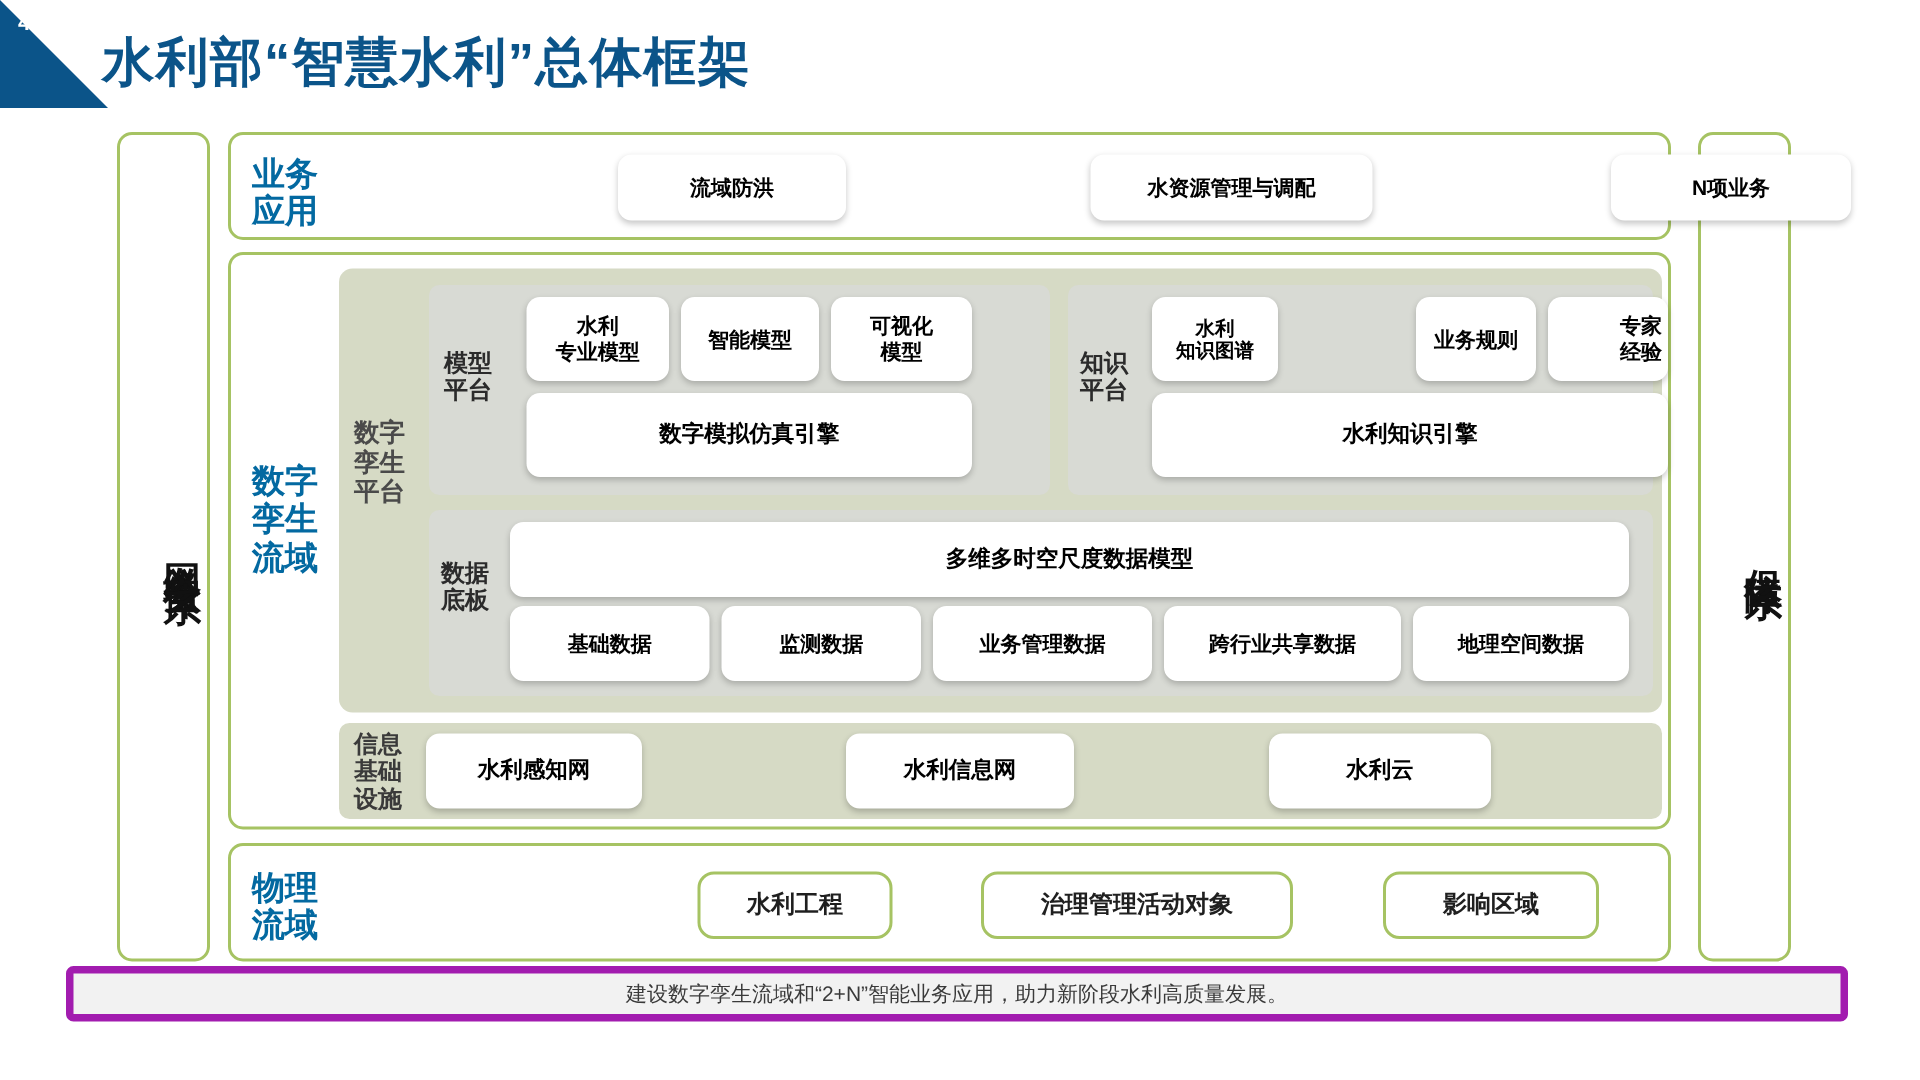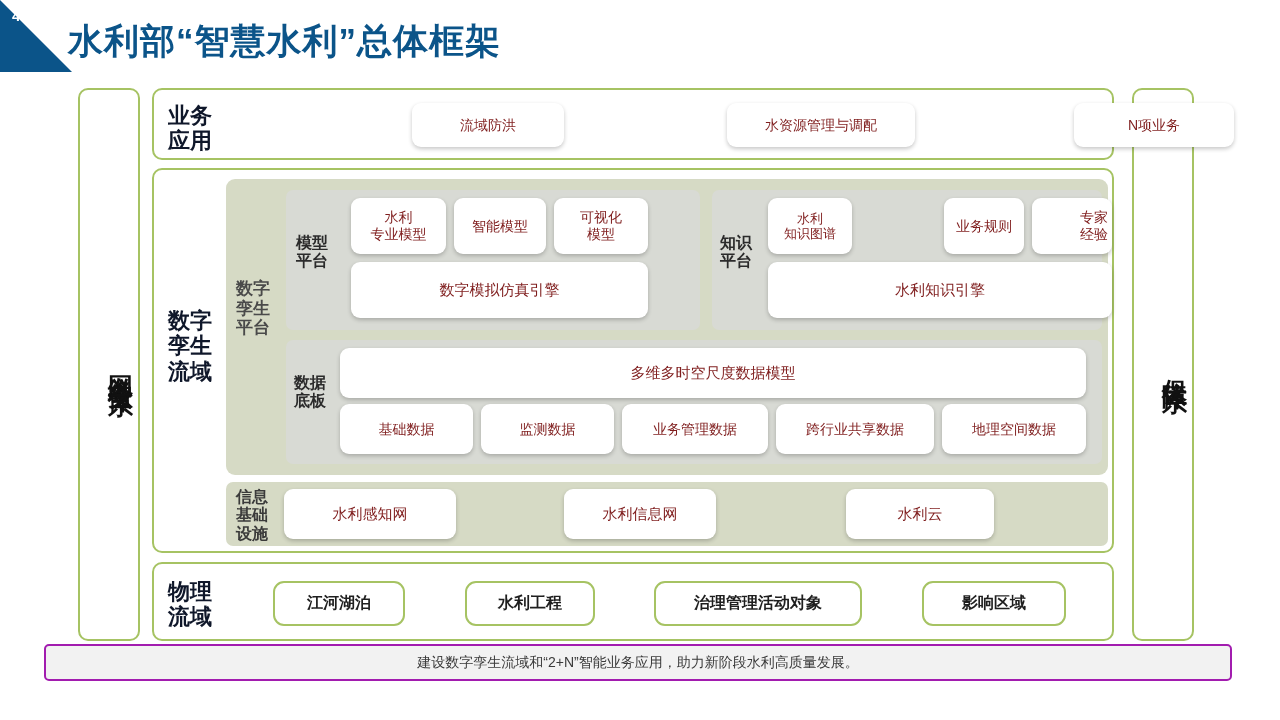--- a/index.html
+++ b/index.html
@@ -39,32 +39,32 @@
     position:absolute;
   }
   .vtext{
     writing-mode:vertical-rl;
     text-orientation:upright;
     font-weight:bold;
     color:#111111;
     letter-spacing:3px;
   }
   .rowlabel{
-    font-weight:bold;color:#0f172a;
+    font-weight:bold;color:#0369a1;
     line-height:1.15;
     text-align:left;
     white-space:pre-line;
   }
   .chip{
     background:#ffffff;
     border-radius:9px;
     box-shadow:0 2px 4px rgba(0,0,0,0.22);
     display:flex;align-items:center;justify-content:center;
     text-align:center;
-    font-weight:normal;color:#7f1d1d;
+    font-weight:bold;color:#000000;
     line-height:1.18;
     white-space:pre-line;
     box-sizing:border-box;
   }
   .chip-outline{
     background:#ffffff;
     border:2px solid #a6c363;
     border-radius:11px;
     display:flex;align-items:center;justify-content:center;
     text-align:center;
@@ -143,39 +143,39 @@
 
   
   #infra-panel{
     position:absolute;left:72px;top:312px;width:882px;height:64px;
     background:#d6dac5;border-radius:7px;box-sizing:border-box;
   }
   #infra-panel > .rowlabel{
     position:absolute;left:10px;top:6px;font-size:16px;color:#3a3a3a;text-align:right;
   }
   #infra-panel .chip{position:absolute;top:7px;height:50px;font-size:15px;}
-  #inf-chip-0{left:58px;width:172px;}
+  #inf-chip-0{left:58px;width:144px;}
   #inf-chip-1{left:338px;width:152px;text-align:right;}
   #inf-chip-2{left:620px;width:148px;}
 
   
   #physical-band{left:152px;top:562px;width:962px;height:79px;}
   #physical-band .rowlabel{
     position:absolute;left:14px;top:15px;font-size:22px;
   }
   #physical-band .chip-outline{position:absolute;top:17px;height:45px;font-size:16px;}
   #phy-chip-0{left:119px;width:132px;}
   #phy-chip-1{left:311px;width:130px;}
   #phy-chip-2{left:500px;width:208px;}
   #phy-chip-3{left:768px;width:144px;}
 
   
   #caption-bar{
     position:absolute;left:44px;top:644px;width:1188px;height:37px;
-    background:#f2f2f2;border:2px solid #a21caf;border-radius:5px;
+    background:#f2f2f2;border:5px solid #a21caf;border-radius:5px;
     display:flex;align-items:center;justify-content:center;
     box-sizing:border-box;
     font-size:14px;color:#3a3a3a;
   }
 </style>
 </head>
 <body>
 
 <div id="slide-badge">
   <span class="num">4</span>
@@ -248,21 +248,20 @@
 设施</div>
     <div class="chip" id="inf-chip-0">水利感知网</div>
     <div class="chip" id="inf-chip-1">水利信息网</div>
     <div class="chip" id="inf-chip-2">水利云</div>
   </div>
 </div>
 
 <div class="greenbox" id="physical-band">
   <div class="rowlabel">物理
 流域</div>
-  <div class="chip-outline" id="phy-chip-0">江河湖泊</div>
   <div class="chip-outline" id="phy-chip-1">水利工程</div>
   <div class="chip-outline" id="phy-chip-2">治理管理活动对象</div>
   <div class="chip-outline" id="phy-chip-3">影响区域</div>
 </div>
 
 <div id="caption-bar">
   <span>建设数字孪生流域和“2+N”智能业务应用，助力新阶段水利高质量发展。</span>
 </div>
 
 </body></html>

